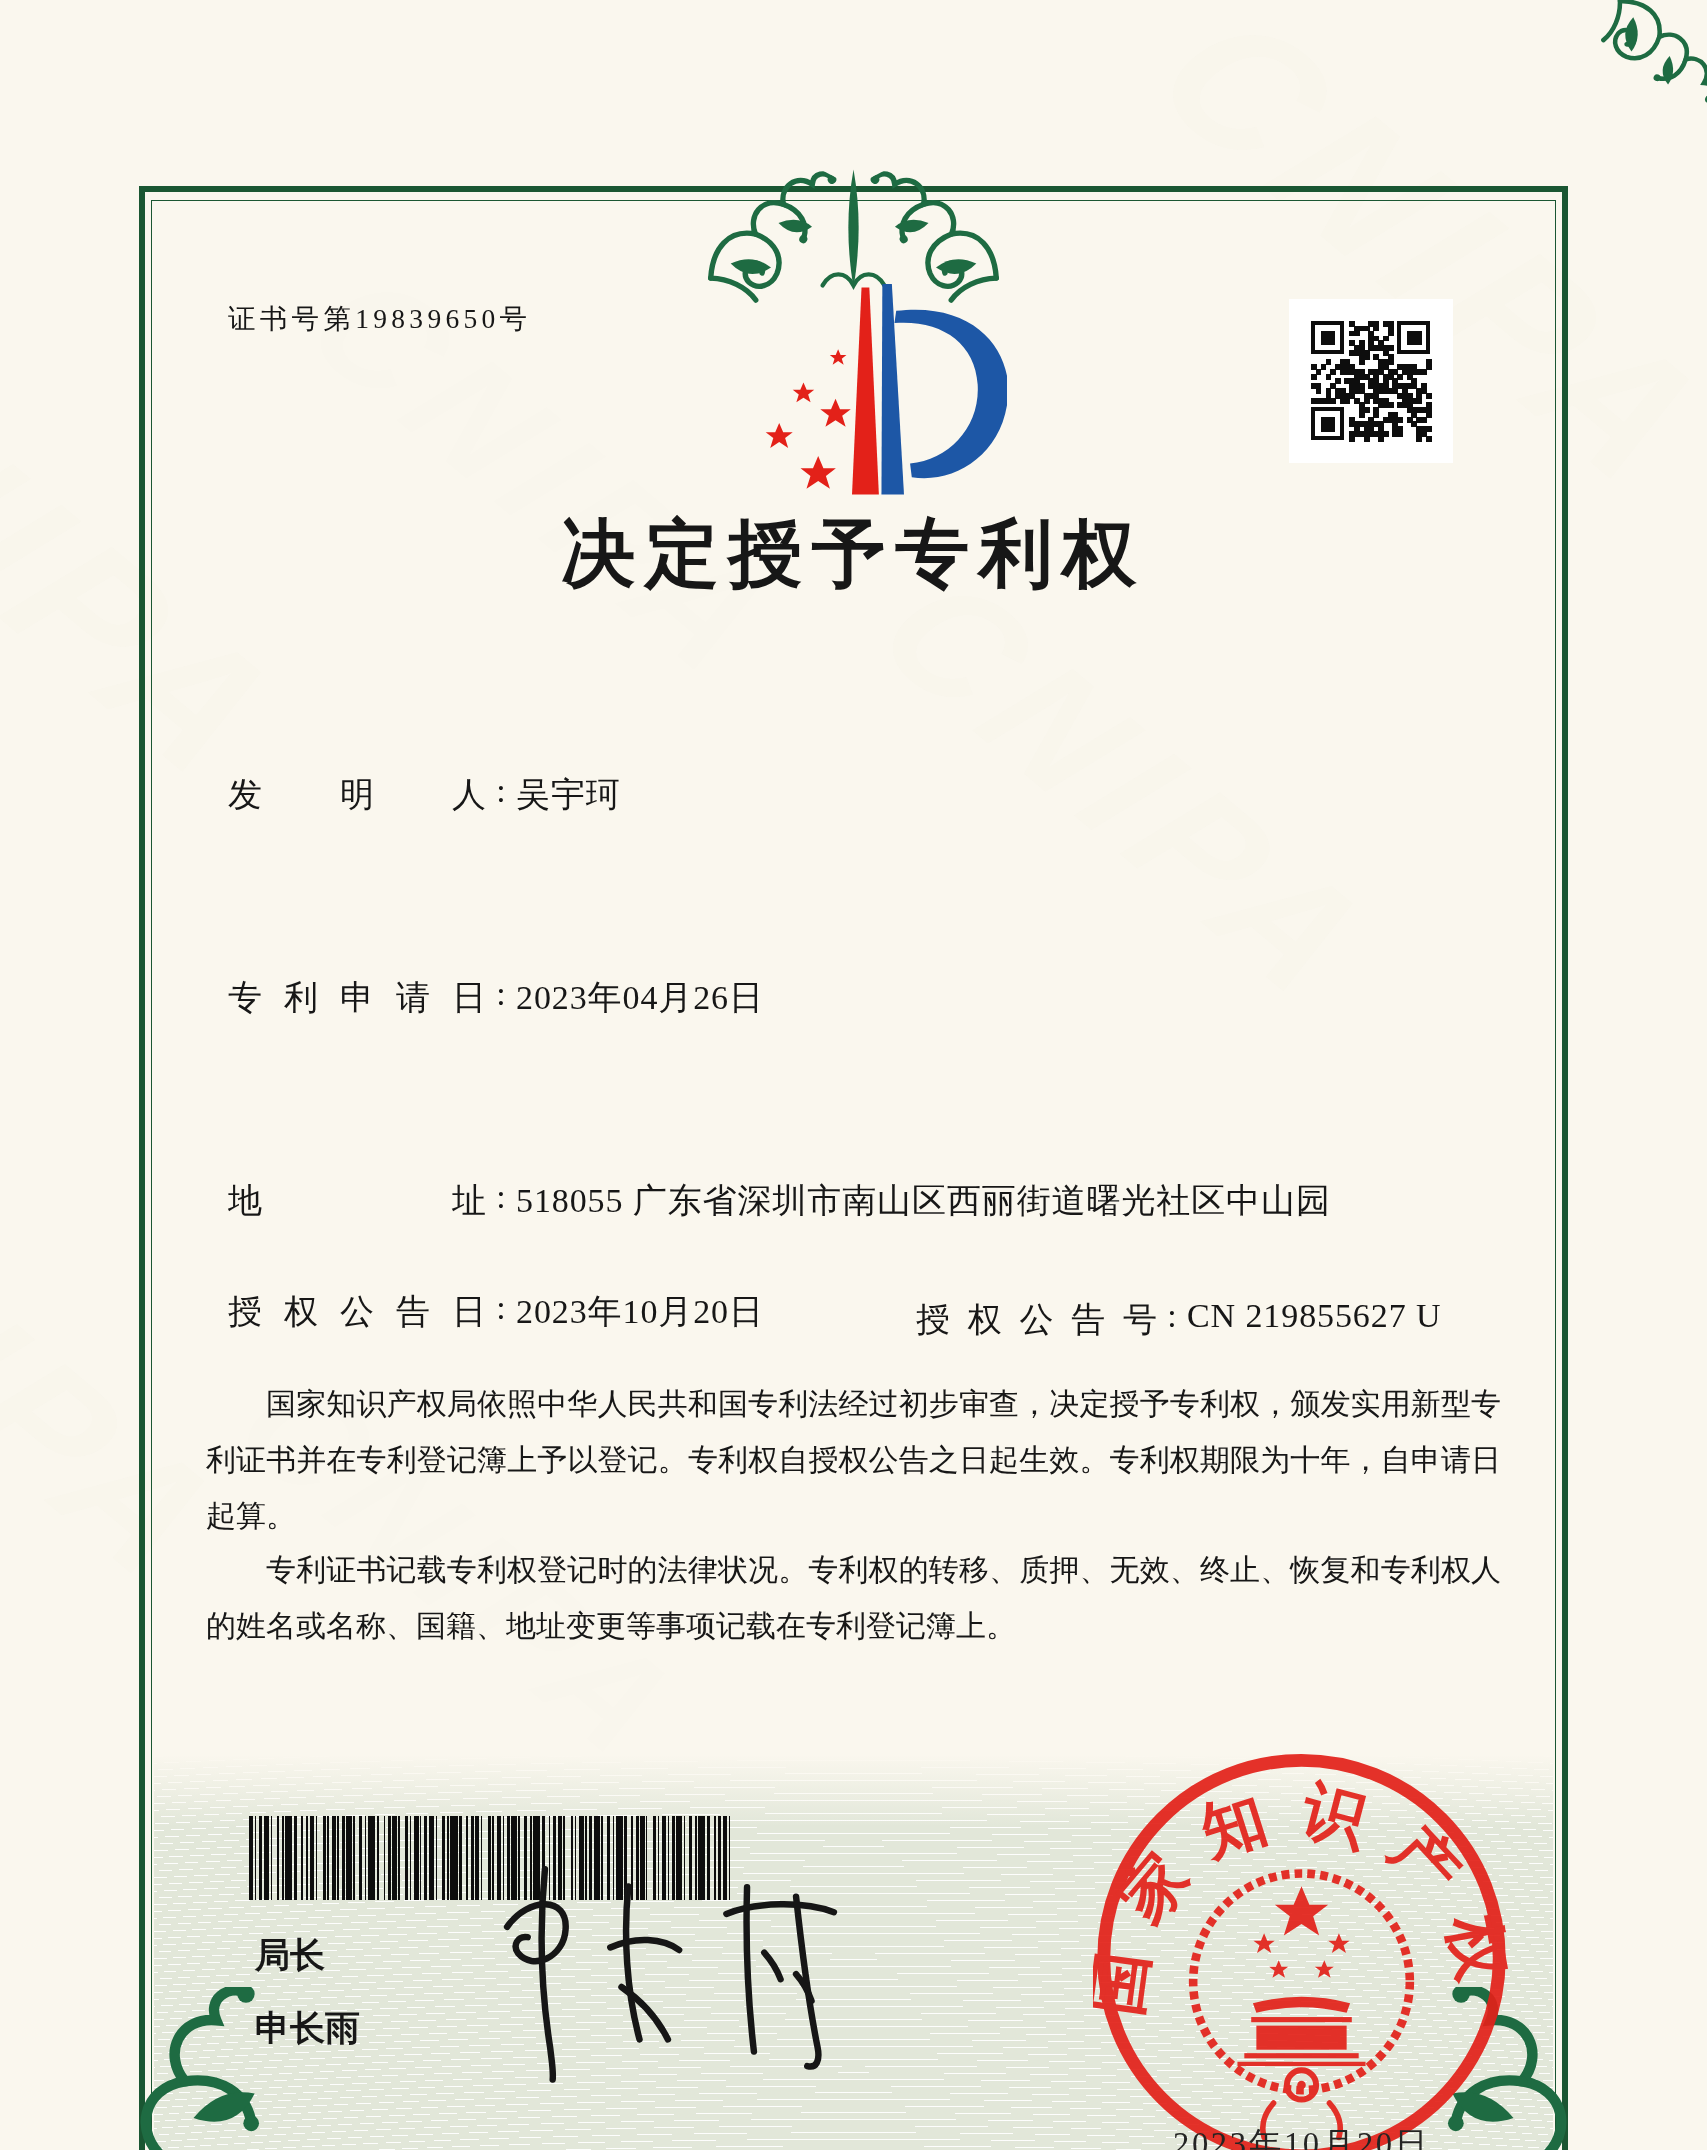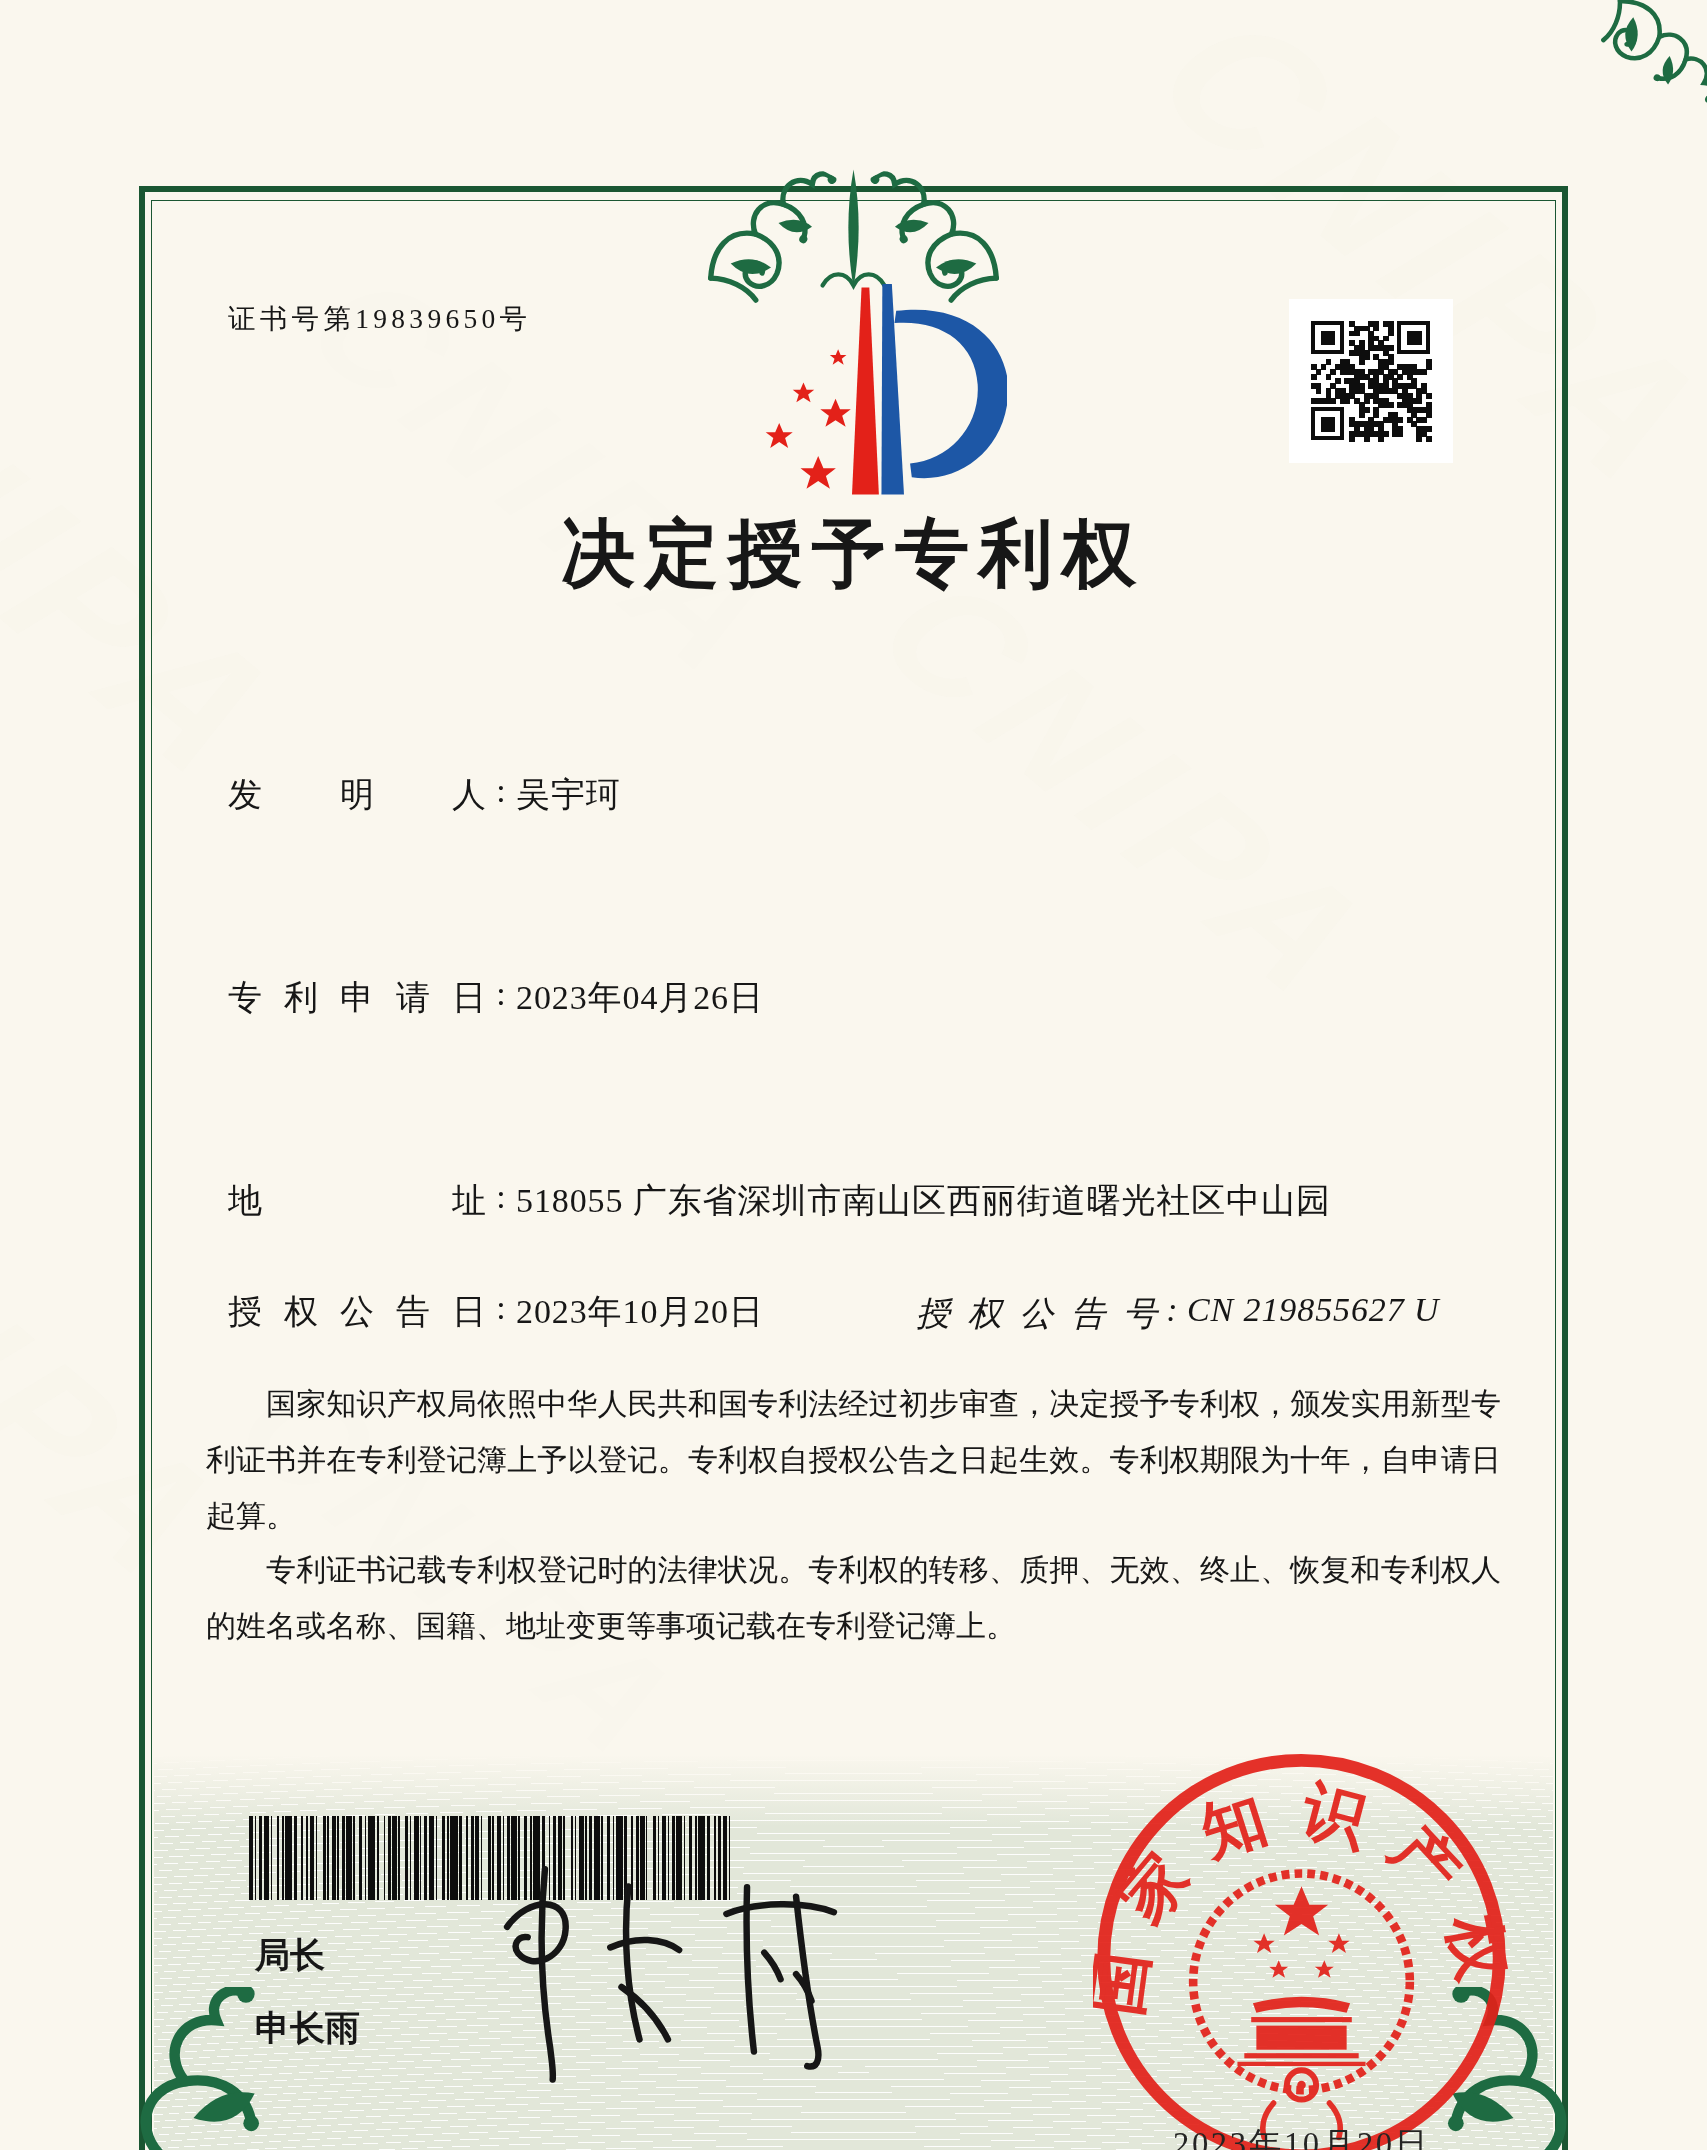--- a/index.html
+++ b/index.html
@@ -63,21 +63,21 @@
   }
   
   .row{position:absolute;left:228px;width:1312px;font-size:34px;z-index:4;}
   .row .lab{
     display:inline-block;width:258px;vertical-align:top;
     text-align:justify;text-align-last:justify;
   }
   .row .colon{display:inline-block;width:30px;text-align:center;vertical-align:top;}
   .row .val{display:inline-block;vertical-align:top;letter-spacing:0.9px;}
   .addr-line2{position:absolute;left:280px;top:52px;letter-spacing:0.9px;}
-  .grant2{position:absolute;left:688px;top:2px;font-style:italic;}
+  .grant2{position:absolute;left:688px;top:8px;}
   .grant2 .lab{width:241px;}
   
   .para{
     position:absolute;left:206px;width:1295px;
     font-size:30px;line-height:56px;text-align:justify;
     text-indent:2em;z-index:4;
   }
   
   .barcode{
     position:absolute;left:249px;top:1816px;width:487px;height:84px;

